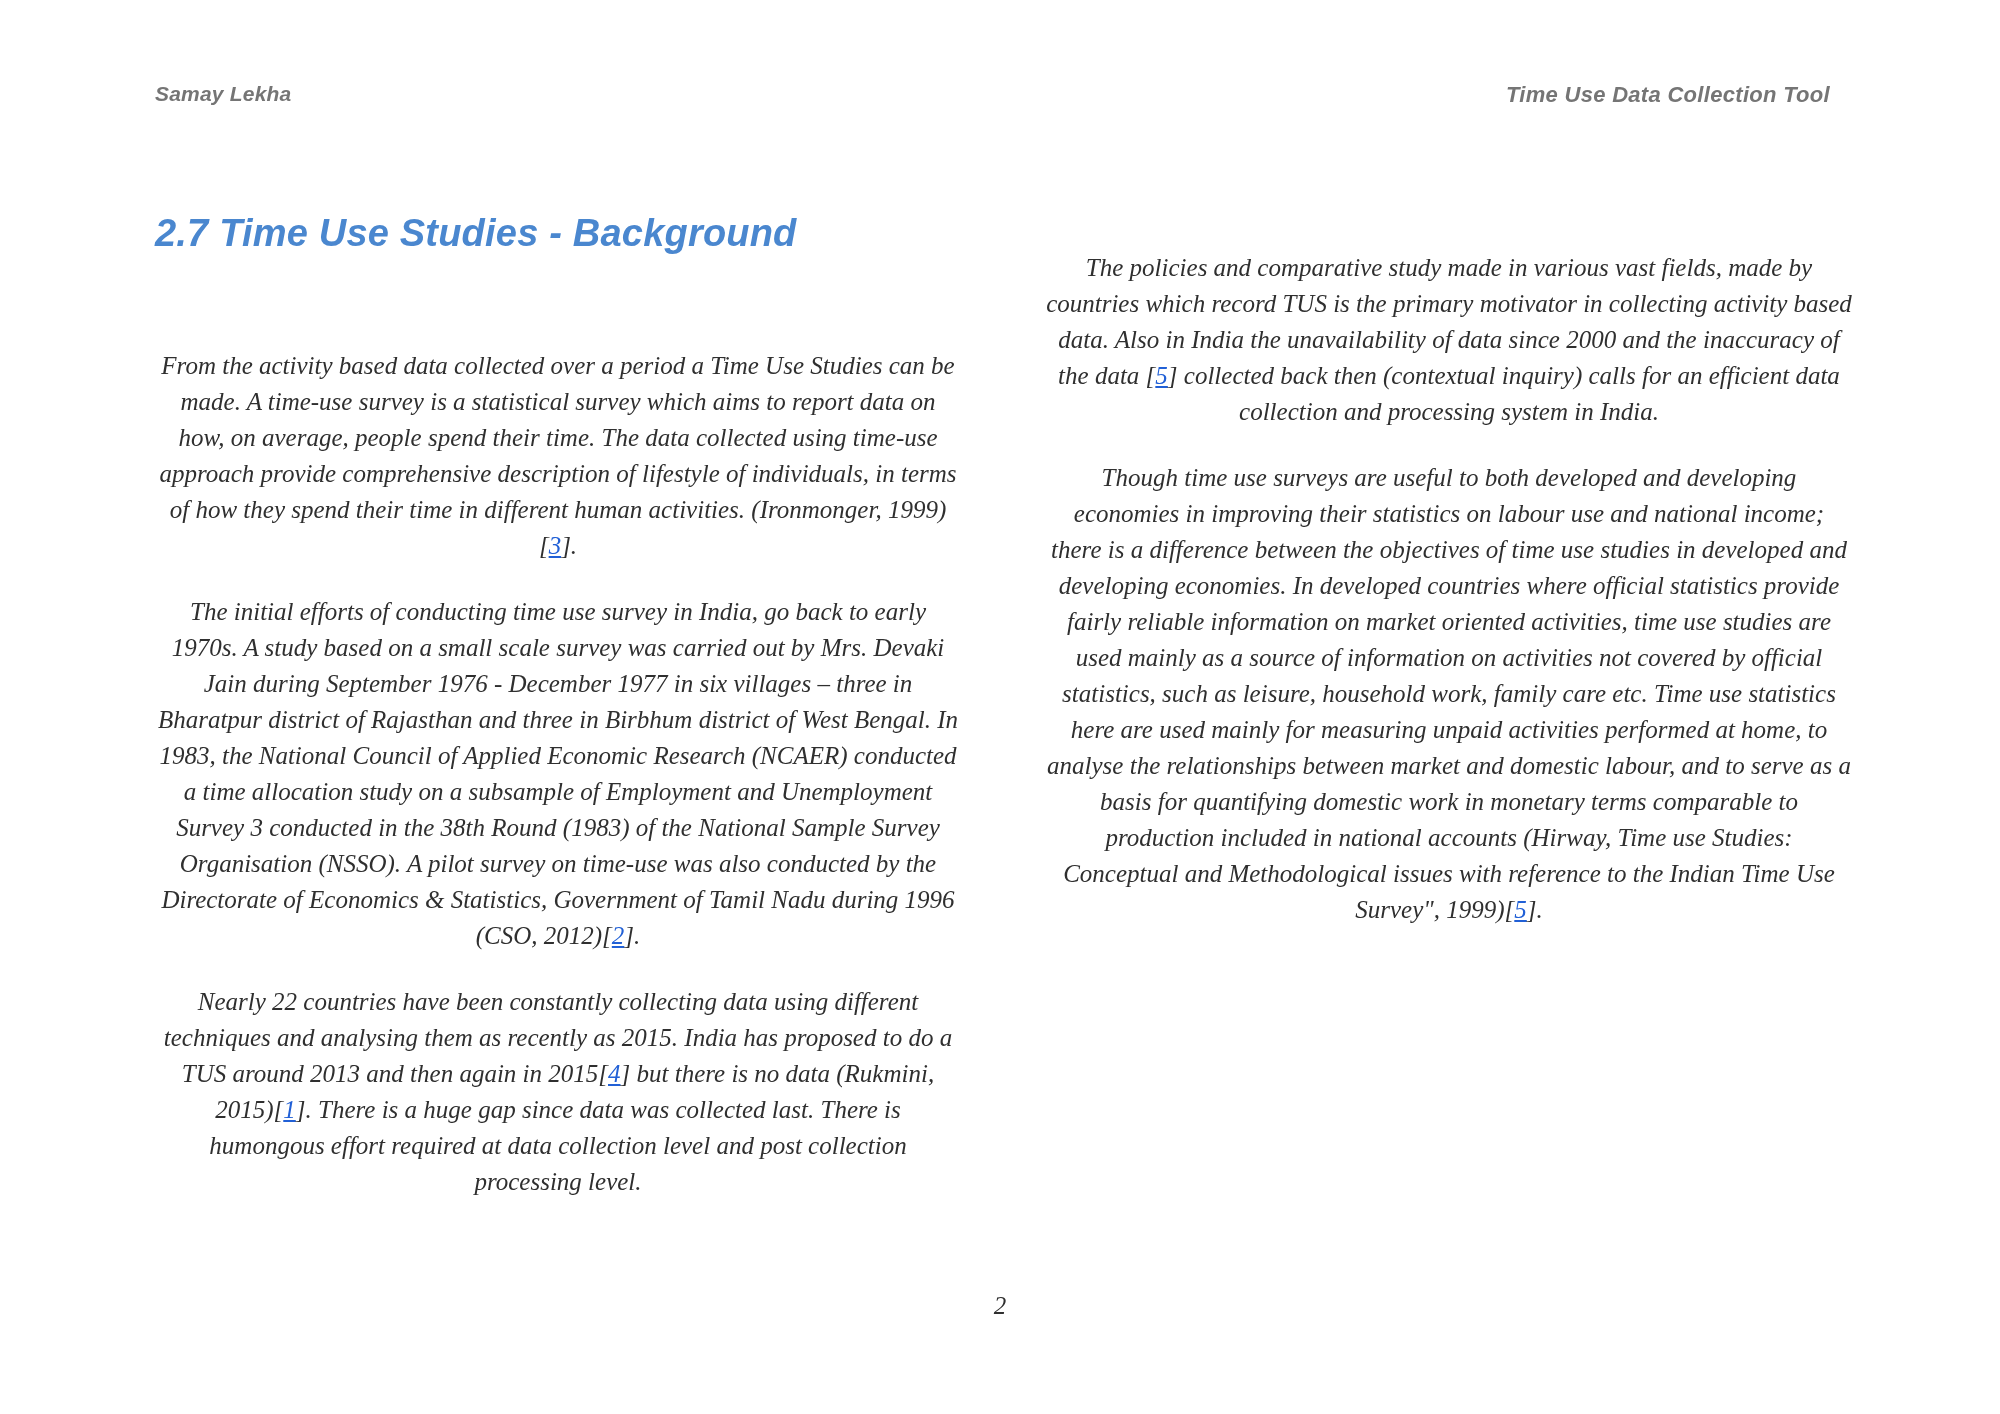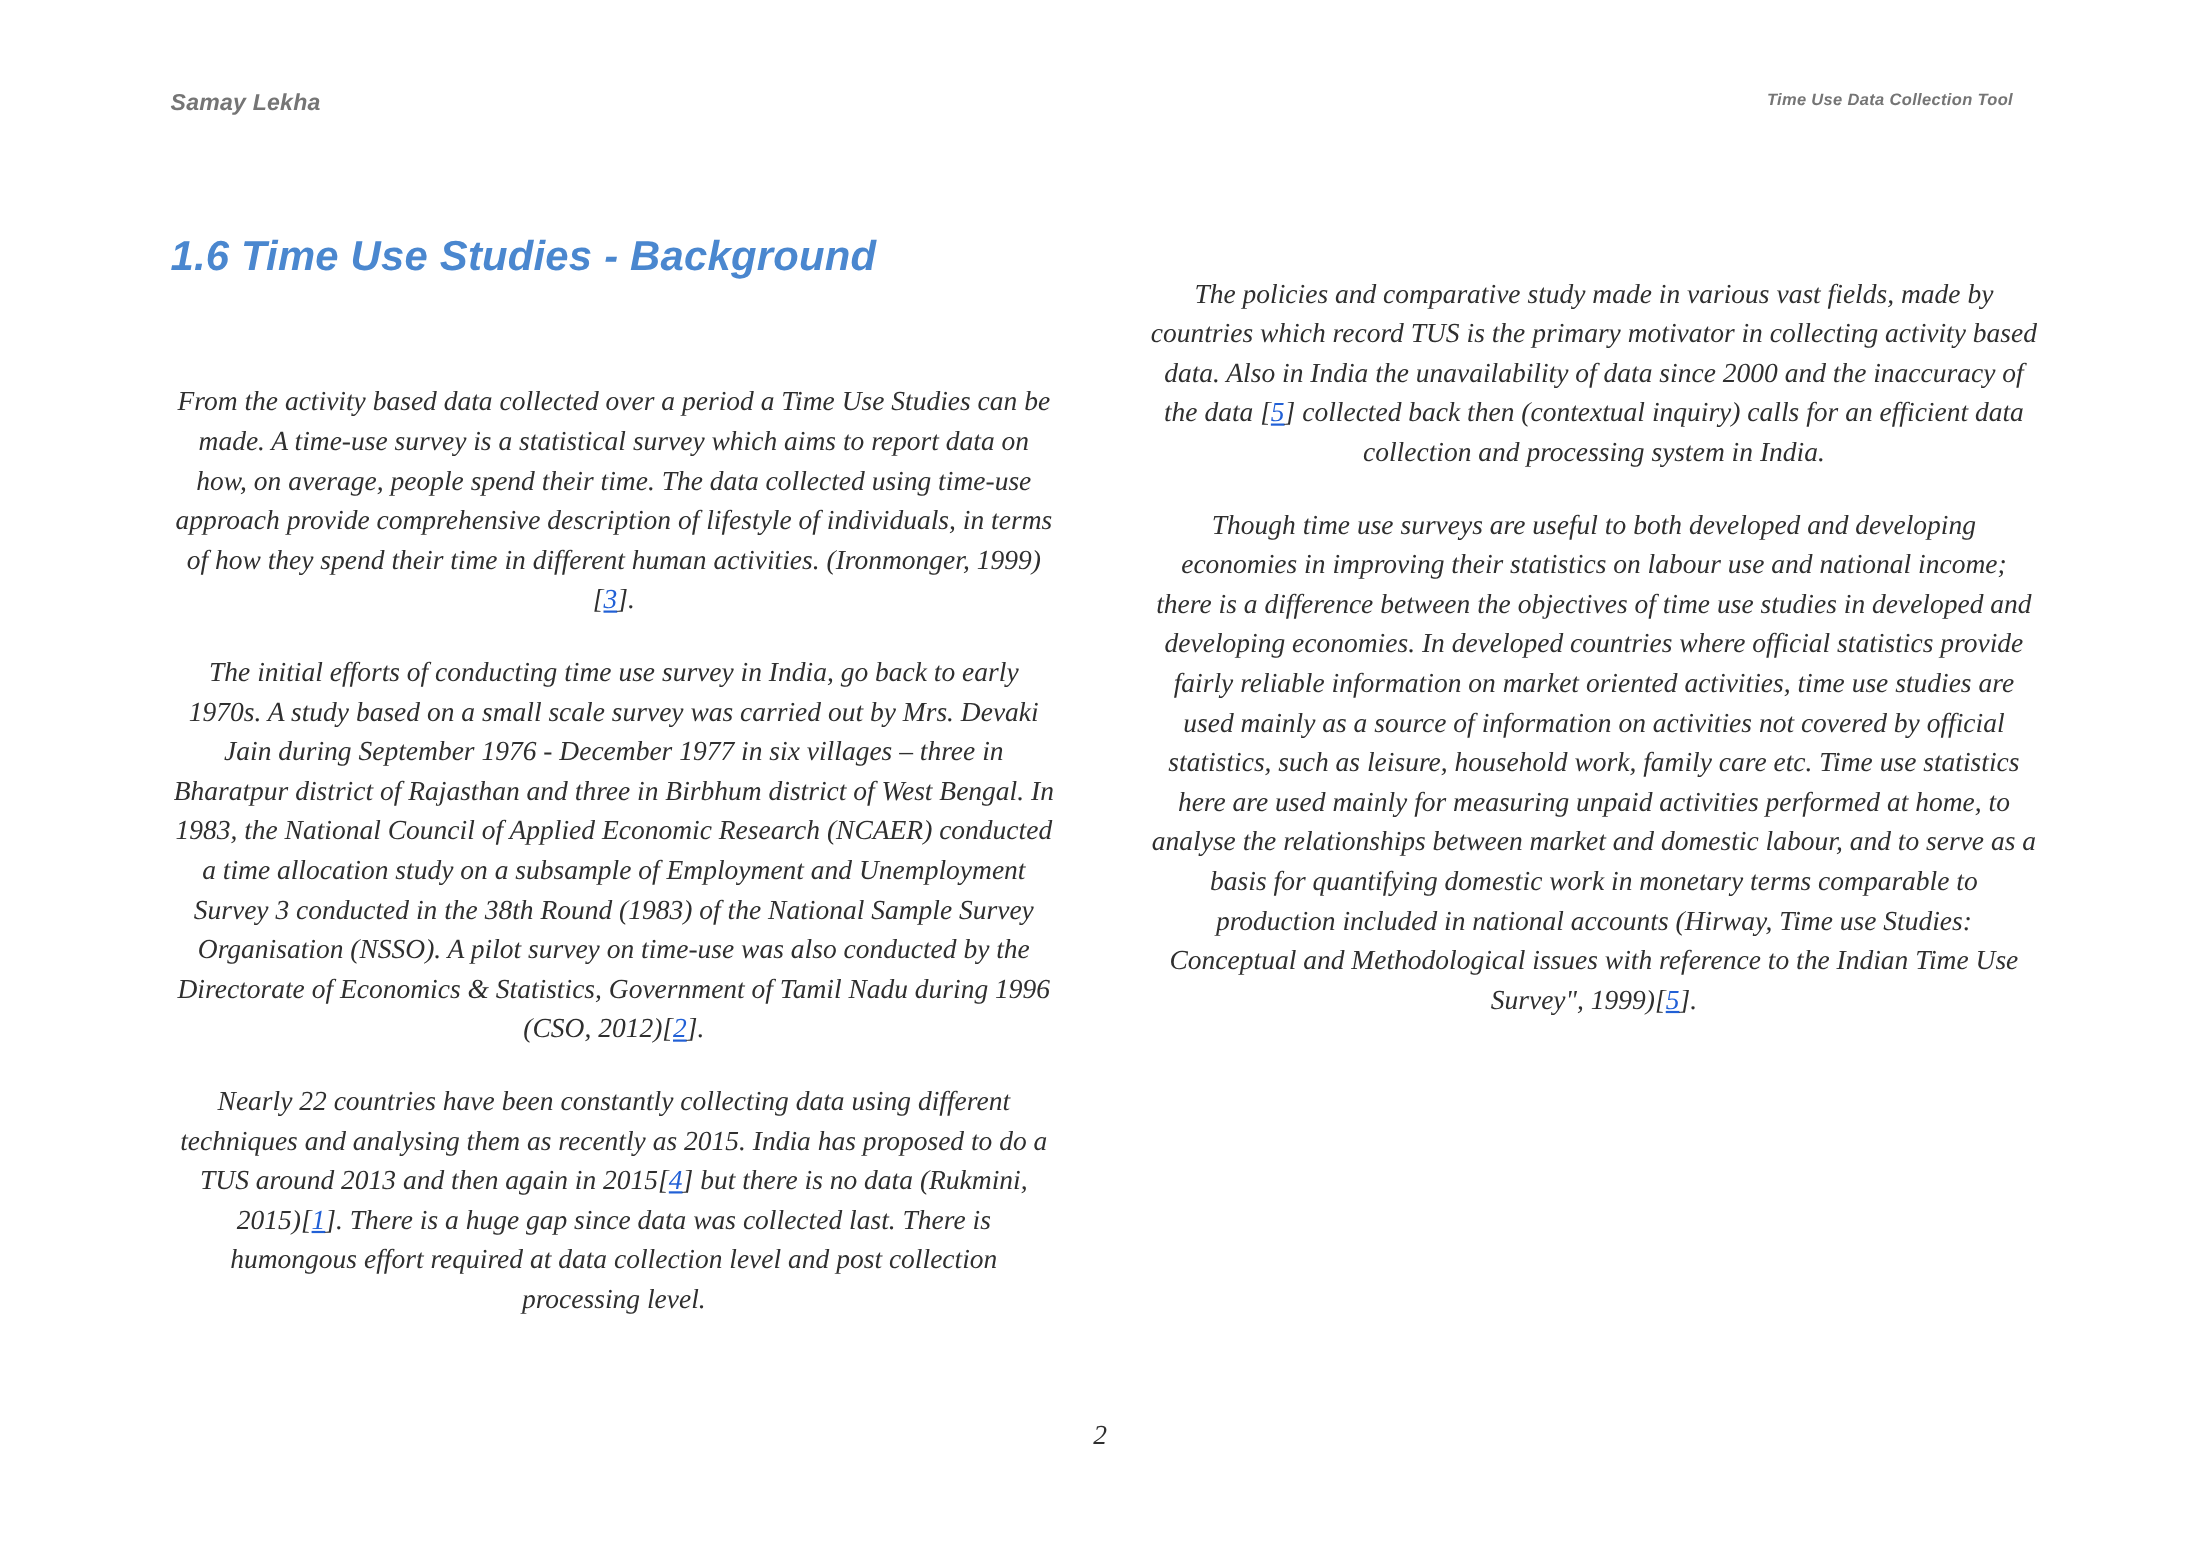--- a/index.html
+++ b/index.html
@@ -34,21 +34,21 @@
     font-size: 21px;
     font-weight: bold;
     letter-spacing: 0.2px;
     color: var(--muted);
   }
   .header-right {
     position: absolute;
     right: 170px;
     top: 82px;
     font-family: "Liberation Sans", sans-serif;
-    font-size: 15px;
+    font-size: 22px;
     font-weight: bold;
     letter-spacing: 0.3px;
     color: var(--muted);
   }
   .section-title {
     position: absolute;
     left: 155px;
     top: 212px;
     margin: 0;
     font-family: "Liberation Sans", sans-serif;
@@ -85,21 +85,21 @@
 </style>
 </head>
 <body>
 
 <div class="page">
 
   <div class="header-left">Samay Lekha</div>
 
   <div class="header-right">Time Use Data Collection Tool</div>
 
-  <h1 class="section-title">1.6 Time Use Studies - Background</h1>
+  <h1 class="section-title">2.7 Time Use Studies - Background</h1>
 
   <div class="col col-left">
       <p class="para"><span>From the activity based data collected over a period a Time Use Studies can be made. A time-use survey is a statistical survey which aims to report data on how, on average, people spend their time. The data collected using time-use approach provide comprehensive description of lifestyle of individuals, in terms of how they spend their time in different human activities. (Ironmonger, 1999)[</span><a class="cite" href="#">3</a><span>].</span></p>
       <p class="para"><span>The initial efforts of conducting time use survey in India, go back to early 1970s. A study based on a small scale survey was carried out by Mrs. Devaki Jain during September 1976 - December 1977 in six villages – three in Bharatpur district of Rajasthan and three in Birbhum district of West Bengal. In 1983, the National Council of Applied Economic Research (NCAER) conducted a time allocation study on a subsample of Employment and Unemployment Survey 3 conducted in the 38th Round (1983) of the National Sample Survey Organisation (NSSO). A pilot survey on time-use was also conducted by the Directorate of Economics &amp; Statistics, Government of Tamil Nadu during 1996 (CSO, 2012)[</span><a class="cite" href="#">2</a><span>].</span></p>
       <p class="para"><span>Nearly 22 countries have been constantly collecting data using different techniques and analysing them as recently as 2015. India has proposed to do a TUS around 2013 and then again in 2015[</span><a class="cite" href="#">4</a><span>] but there is no data (Rukmini, 2015)[</span><a class="cite" href="#">1</a><span>]. There is a huge gap since data was collected last. There is humongous effort required at data collection level and post collection processing level.</span></p>
     </div>
 
   <div class="col col-right">
       <p class="para"><span>The policies and comparative study made in various vast fields, made by countries which record TUS is the primary motivator in collecting activity based data. Also in India the unavailability of data since 2000 and the inaccuracy of the data [</span><a class="cite" href="#">5</a><span>] collected back then (contextual inquiry) calls for an efficient data collection and processing system in India.</span></p>
       <p class="para"><span>Though time use surveys are useful to both developed and developing economies in improving their statistics on labour use and national income; there is a difference between the objectives of time use studies in developed and developing economies. In developed countries where official statistics provide fairly reliable information on market oriented activities, time use studies are used mainly as a source of information on activities not covered by official statistics, such as leisure, household work, family care etc. Time use statistics here are used mainly for measuring unpaid activities performed at home, to analyse the relationships between market and domestic labour, and to serve as a basis for quantifying domestic work in monetary terms comparable to production included in national accounts (Hirway, Time use Studies: Conceptual and Methodological issues with reference to the Indian Time Use Survey", 1999)[</span><a class="cite" href="#">5</a><span>].</span></p>

